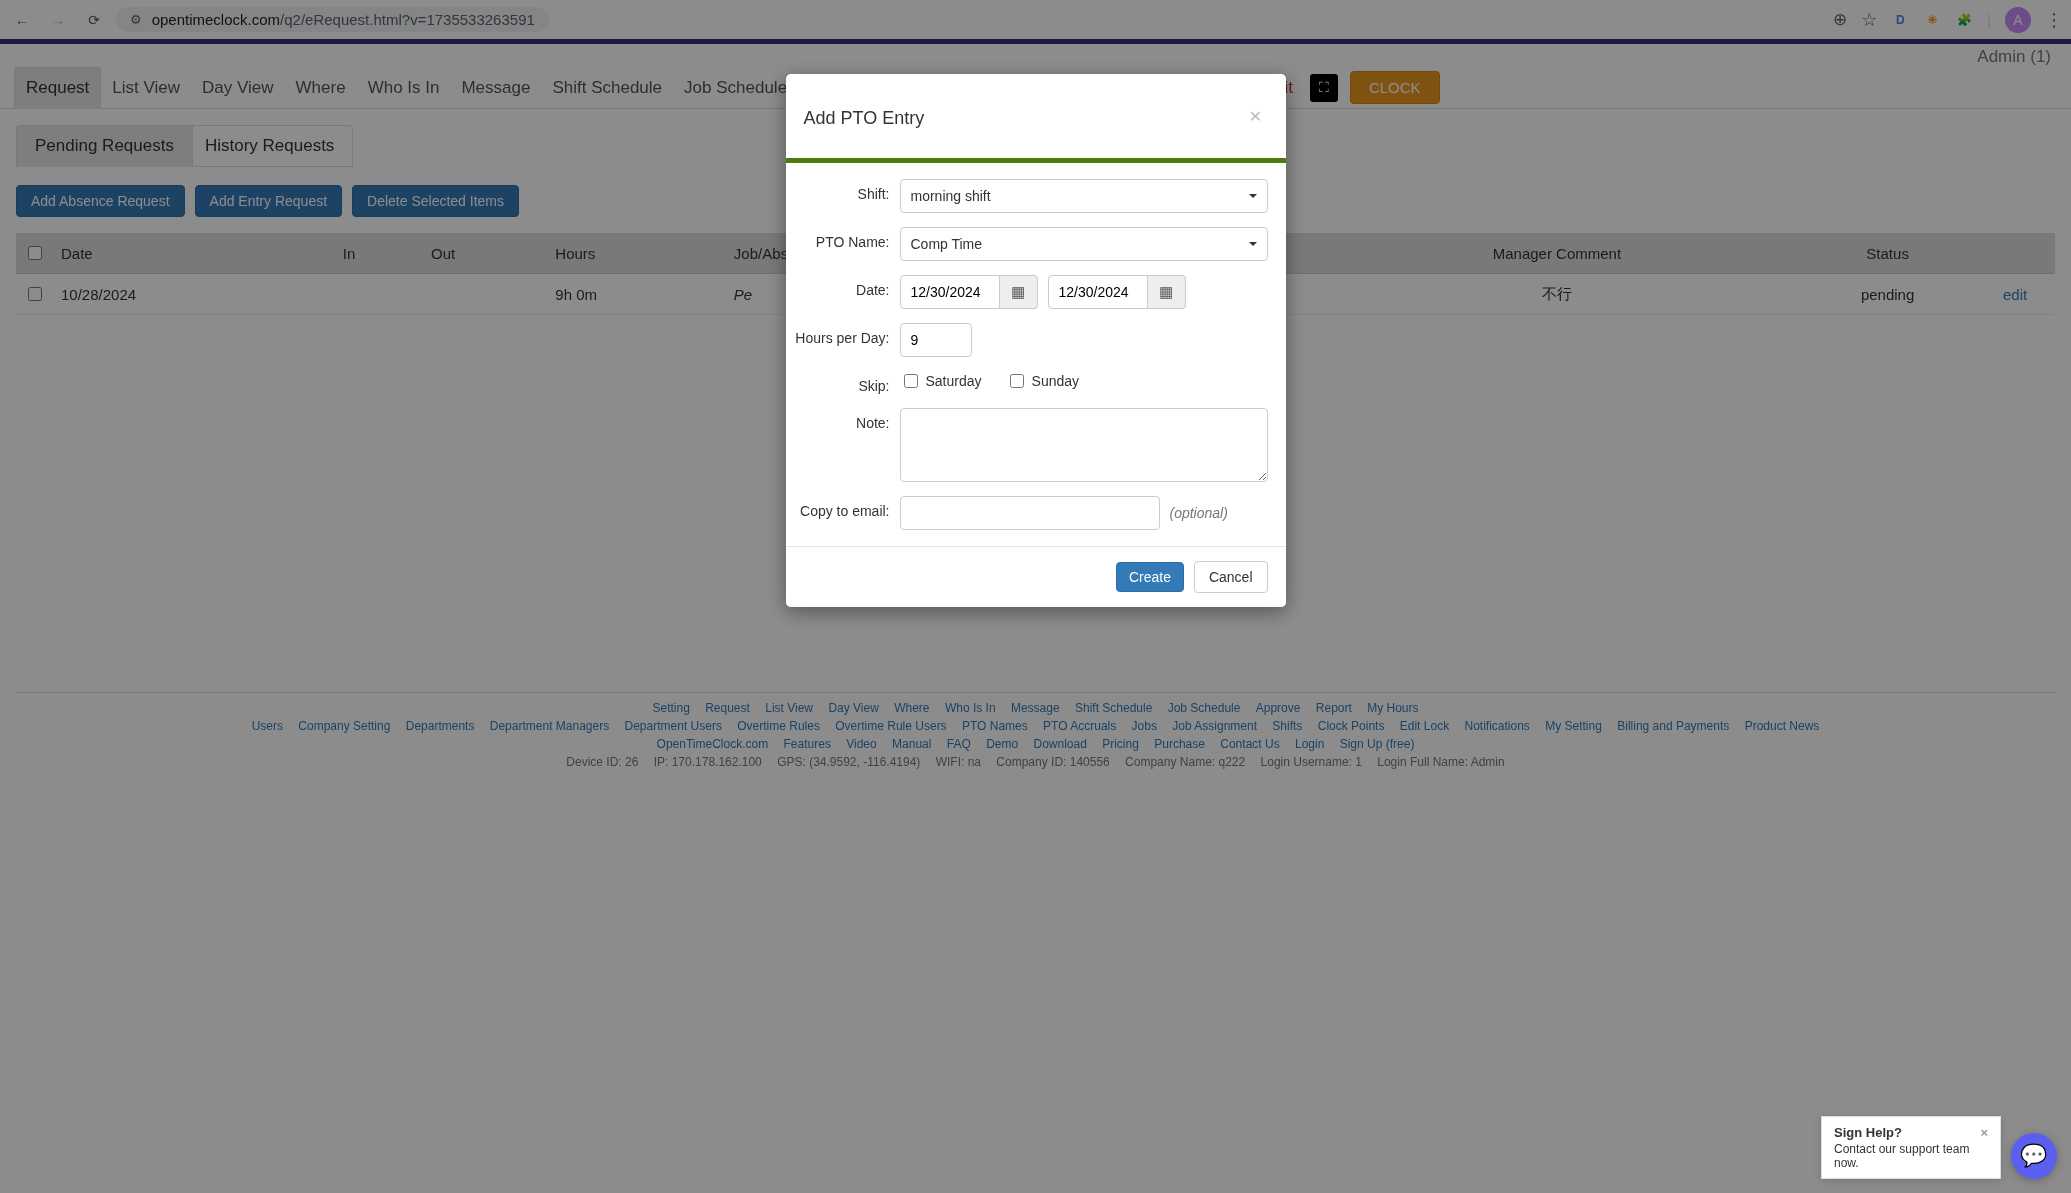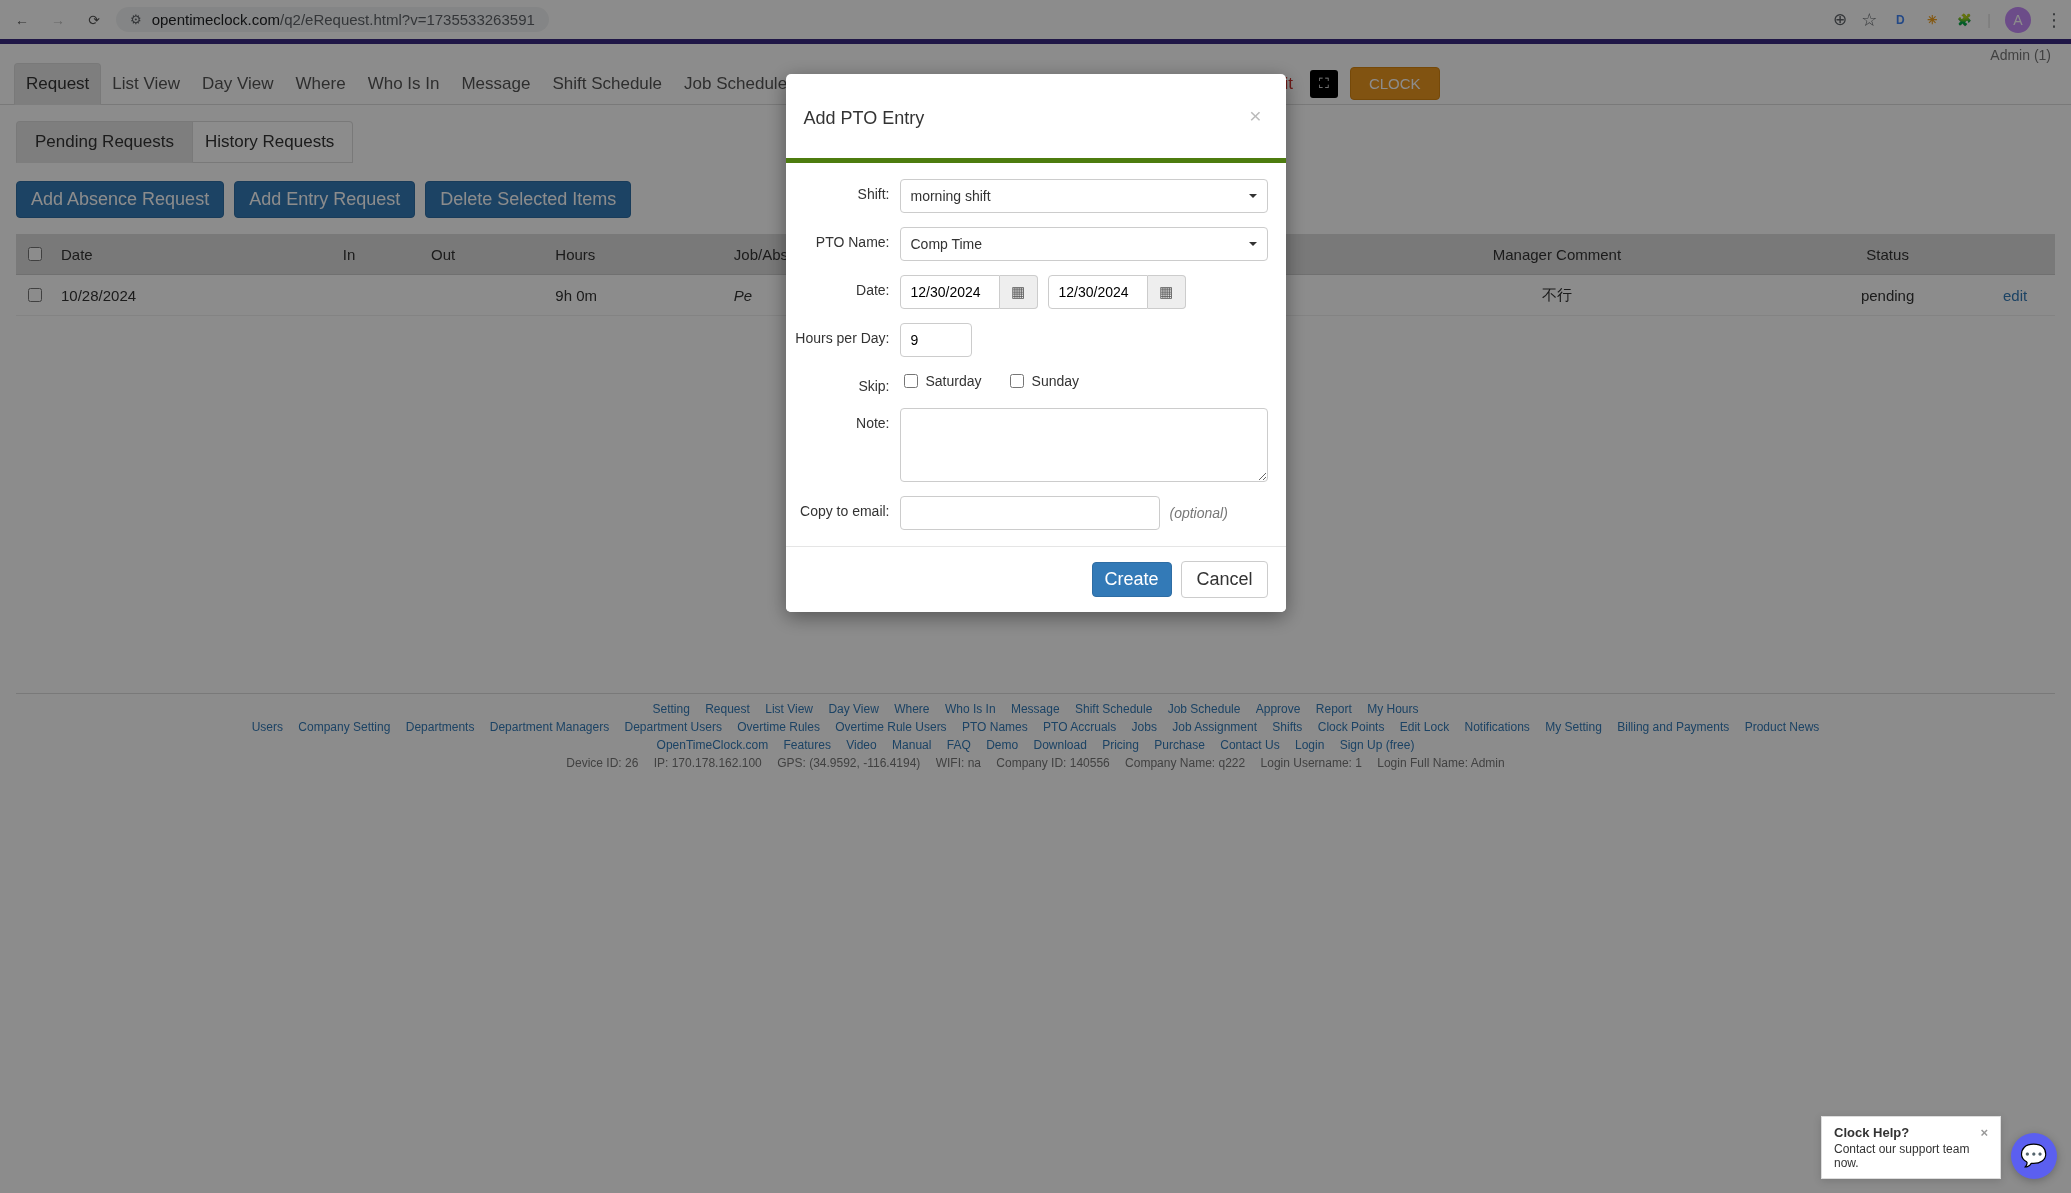--- a/index.html
+++ b/index.html
@@ -48,21 +48,21 @@
     display: flex; align-items: center; justify-content: center;
   }
   .browser-bar .avatar {
     width: 26px; height: 26px; border-radius: 50%;
     background: #c58af9; color: #fff;
     display: flex; align-items: center; justify-content: center;
     font-size: 14px; font-weight: 500;
   }
   .top-right-label {
     text-align: right;
-    font-size: 14px;
+    font-size: 17px;
     color: #777;
     padding: 3px 20px 0 0;
   }
 
   
   .main-nav {
     display: flex;
     align-items: center;
     padding: 0 14px;
     border-bottom: 1px solid #ddd;
@@ -122,21 +122,21 @@
     border-bottom-color: #e6e6e6;
     border-radius: 4px 0 0 0;
   }
   .sub-tabs .stab:not(.active) { background: #fff; border-left: none; border-radius: 0 4px 0 0; padding-left: 12px; }
 
   .action-btns { display: flex; gap: 10px; margin-bottom: 16px; }
   .btn {
     padding: 7px 14px;
     border-radius: 4px;
     border: 1px solid transparent;
-    font-size: 18px;
+    font-size: 14px;
     cursor: pointer;
   }
   .btn-primary { background: #337ab7; border-color: #2e6da4; color: #fff; }
   .btn-sm-primary { background: #337ab7; border-color: #2e6da4; color: #fff; padding: 6px 12px; }
   .btn-default { background: #fff; border-color: #ccc; color: #333; text-align: center; }
 
   
   table.req-table {
     width: 100%;
     border-collapse: collapse;
@@ -522,18 +522,18 @@
 
   </div>
   <div class="modal-footer">
     <button class="btn btn-sm-primary">Create</button>
     <button class="btn btn-default">Cancel</button>
   </div>
 </div>
 
 <div class="help-box">
   <div class="t">
-    <span>Clock Help?</span>
+    <span>Sign Help?</span>
     <span style="color:#999;cursor:pointer">×</span>
   </div>
   <div>Contact our support team now.</div>
 </div>
 <div class="chat-bubble">💬</div>
 
 </body></html>

